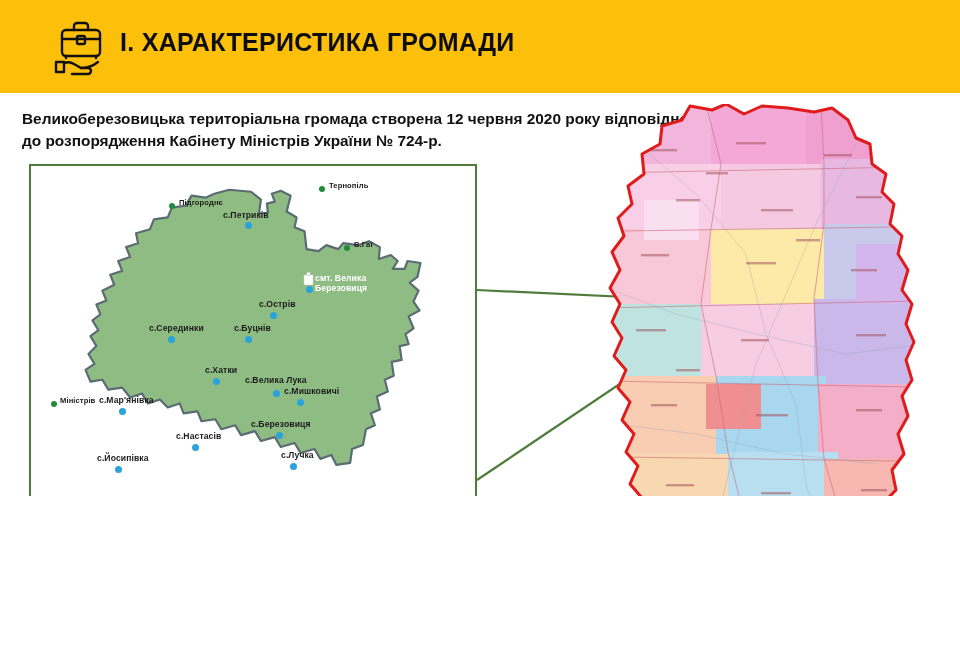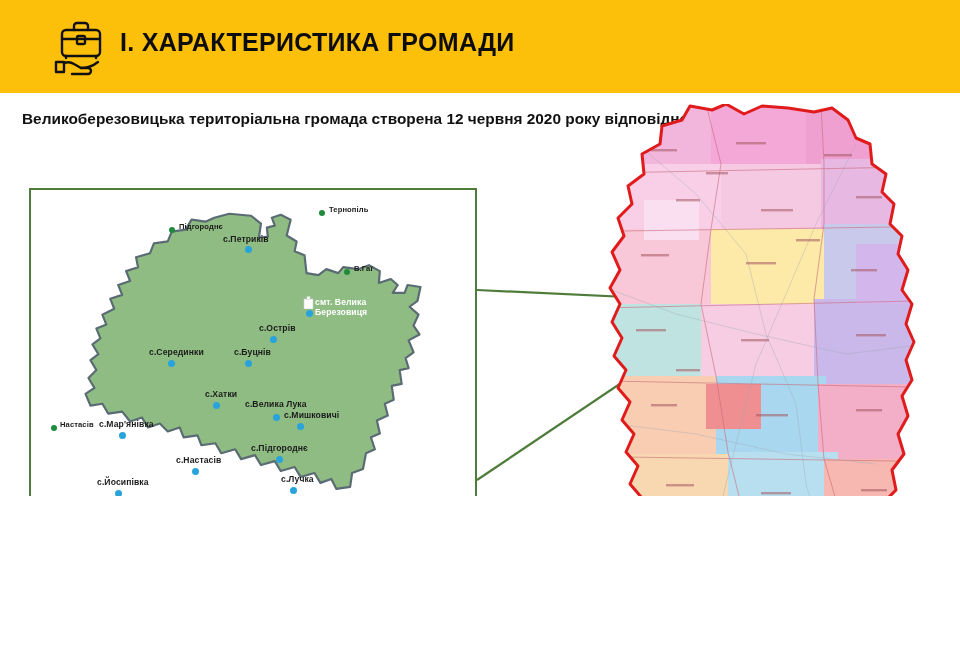--- a/index.html
+++ b/index.html
@@ -36,21 +36,21 @@
   .intro .misspell{
     text-decoration-color:#e03030;
     text-decoration-style:solid;
     text-decoration-thickness:1px;
     text-underline-offset:2px;
   }
 
   
   .inset-frame{
     position:absolute;left:29px;top:164px;width:448px;height:378px;
-    border:2px solid #4f7c3a;background:#ffffff;box-sizing:border-box;margin-top:24px;
+    border:2px solid #4f7c3a;background:#ffffff;box-sizing:border-box;
   }
   .inset-svg{position:absolute;left:0;top:0;width:100%;height:100%;}
 
   
   .m-label{
     position:absolute;font-size:8.6px;font-weight:bold;color:#1b1b1b;
     white-space:nowrap;line-height:1.12;letter-spacing:.1px;
   }
   .m-label.white{color:#ffffff;}
   .m-label.ext{font-size:7.6px;color:#1b1b1b;font-weight:bold;}
@@ -114,20 +114,21 @@
           <path d="M16 49c3-1 7-1 10 1l7 4h7a3 3 0 0 1 0 6H24"></path>
           <path d="M33 54c6 0 12-2 17-6"></path>
         </g>
       </svg>
     </div>
     <div class="header-title">I. ХАРАКТЕРИСТИКА ГРОМАДИ</div>
   </div>
 
   <div class="intro">
     <span class="misspell">Великоберезовицька</span><span> територіальна громада створена 12 червня 2020 року відповідно</span><br>
+    <span>до розпорядження Кабінету Міністрів України № 724-р.</span>
   </div>
 
   <svg class="connector" viewBox="0 0 960 666">
     <path d="M477 290 L690 300" stroke="#4f7c3a" stroke-width="2.2" fill="none"></path>
     <path d="M477 480 L700 330" stroke="#4f7c3a" stroke-width="2.2" fill="none"></path>
   </svg>
 
   <div class="inset-frame">
     <svg class="inset-svg" viewBox="0 0 448 378" preserveAspectRatio="none" aria-hidden="true">
       <path d="M185 28 L200 24 L222 26 L232 34 L230 48 L239 47 L238 38 L246 36
@@ -150,21 +151,21 @@
     <span class="dot-green" style="left:288px;top:20px;"></span>
     <span class="m-label ext" style="left:298px;top:16px;">Тернопіль</span>
 
     <span class="dot-green" style="left:138px;top:37px;"></span>
     <span class="m-label ext" style="left:148px;top:33px;">Підгороднє</span>
 
     <span class="dot-green" style="left:313px;top:79px;"></span>
     <span class="m-label ext" style="left:323px;top:75px;text-align:right;">В.Гаї</span>
 
     <span class="dot-green" style="left:20px;top:235px;"></span>
-    <span class="m-label ext" style="left:29px;top:231px;">Настасів</span>
+    <span class="m-label ext" style="left:29px;top:231px;">Міністрів</span>
 
     <span class="dot-green" style="left:283px;top:356px;"></span>
     <span class="m-label ext" style="left:292px;top:352px;">Микулинці</span>
 
     <span class="house-icon" style="left:272px;top:105px;">
       <svg viewBox="0 0 11 13" width="11" height="13">
         <rect x="1" y="3" width="9" height="10" fill="#ffffff" stroke="#cfcfcf" stroke-width="0.6"></rect>
         <rect x="4" y="0.5" width="3" height="3" fill="#ffffff" stroke="#cfcfcf" stroke-width="0.6"></rect>
       </svg>
     </span>
@@ -188,21 +189,21 @@
 
     <span class="m-label" style="left:214px;top:210px;">с.Велика Лука</span>
     <span class="dot-blue" style="left:242px;top:224px;"></span>
 
     <span class="m-label" style="left:253px;top:221px;">с.Мишковичі</span>
     <span class="dot-blue" style="left:266px;top:233px;"></span>
 
     <span class="m-label" style="left:68px;top:230px;">с.Мар'янівка</span>
     <span class="dot-blue" style="left:88px;top:242px;"></span>
 
-    <span class="m-label" style="left:220px;top:254px;">с.Підгороднє</span>
+    <span class="m-label" style="left:220px;top:254px;">с.Березовиця</span>
     <span class="dot-blue" style="left:245px;top:266px;"></span>
 
     <span class="m-label" style="left:145px;top:266px;">с.Настасів</span>
     <span class="dot-blue" style="left:161px;top:278px;"></span>
 
     <span class="m-label" style="left:250px;top:285px;">с.Лучка</span>
     <span class="dot-blue" style="left:259px;top:297px;"></span>
 
     <span class="m-label" style="left:66px;top:288px;text-align:right;">с.Йосипівка</span>
     <span class="dot-blue" style="left:84px;top:300px;"></span>

